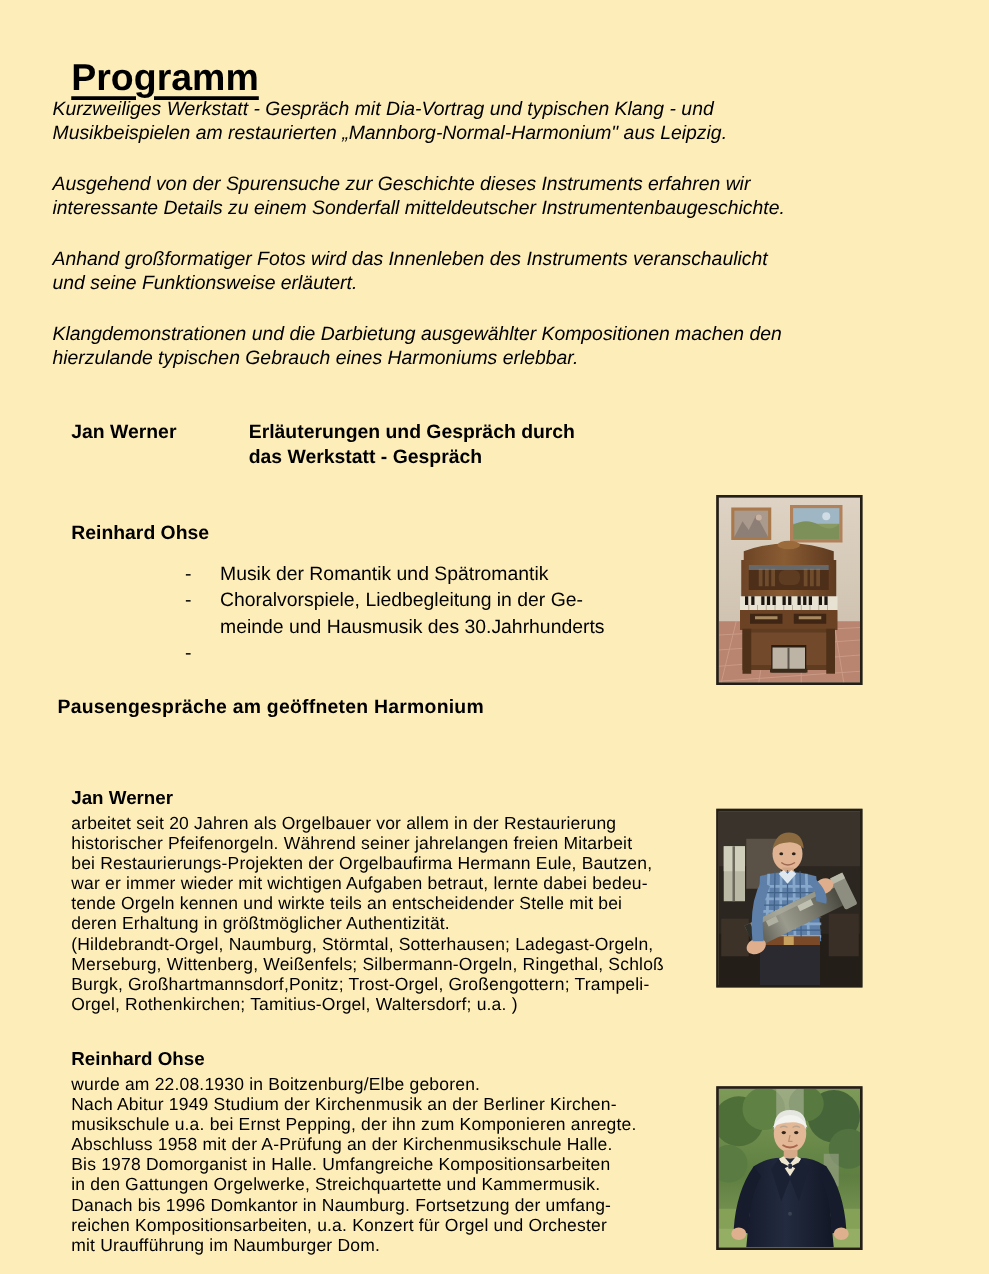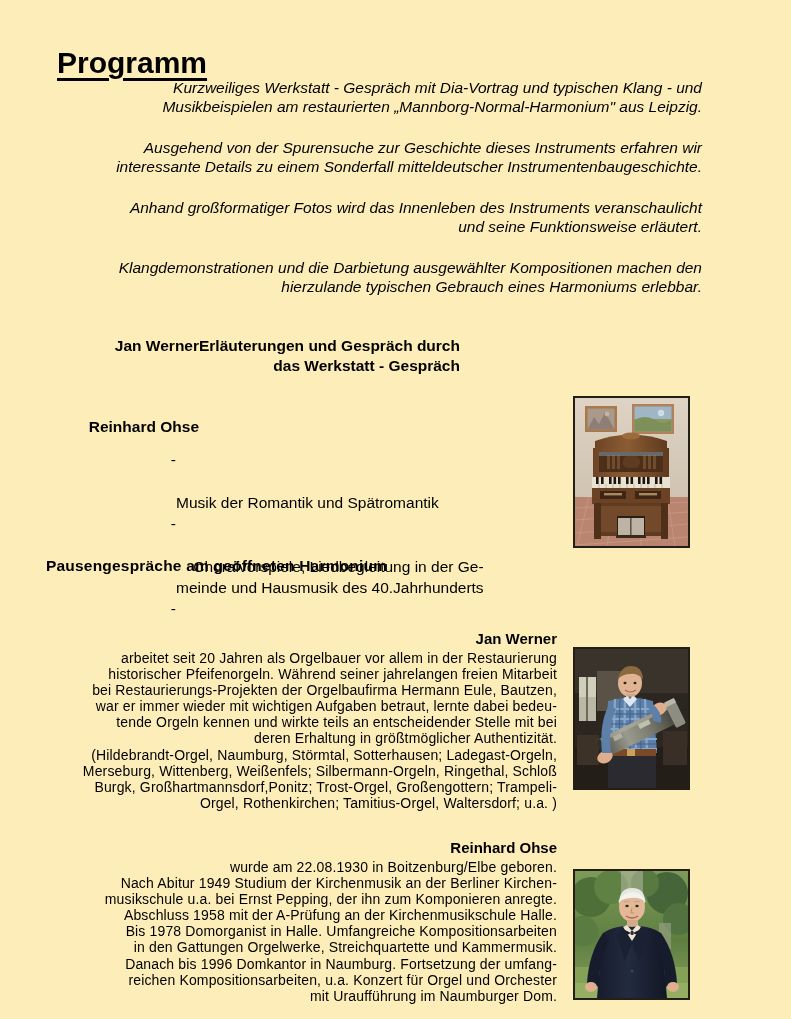--- a/index.html
+++ b/index.html
@@ -13,21 +13,20 @@
     background: #fdeeb9;
     font-family: "Liberation Sans", sans-serif;
     color: #000000;
     position: relative;
     overflow: hidden;
   }
   .page {
     position: relative;
     width: 791px;
     height: 1019px;
-    text-align: right;
   }
 
   
   .headline {
     position: absolute;
     left: 57px;
     top: 26px;
     font-size: 30px;
     font-weight: bold;
     letter-spacing: 0px;
@@ -89,21 +88,20 @@
   .rep-item {
     display: flex;
     align-items: flex-start;
   }
   .rep-dash {
     flex: 0 0 28px;
     width: 28px;
   }
   .rep-text {
     white-space: pre-line;
-    margin-top: 43px;
   }
 
   
   .pause-line {
     position: absolute;
     left: 46px;
     top: 557px;
     font-size: 15.5px;
     font-weight: bold;
     letter-spacing: 0.2px;
@@ -188,21 +186,21 @@
   </div>
 
   <div class="repertoire">
     <div class="rep-item">
       <span class="rep-dash">-</span>
       <span class="rep-text">Musik der Romantik und Spätromantik</span>
     </div>
     <div class="rep-item">
       <span class="rep-dash">-</span>
       <span class="rep-text">Choralvorspiele, Liedbegleitung in der Ge-
-  meinde und Hausmusik des 40.Jahrhunderts</span>
+  meinde und Hausmusik des 30.Jahrhunderts</span>
     </div>
     <div class="rep-item">
       <span class="rep-dash">-</span>
     </div>
   </div>
 
   <div class="pause-line">Pausengespräche am geöffneten Harmonium</div>
 
   <div class="bio bio-werner">
     <div class="bio-name">Jan Werner</div>

